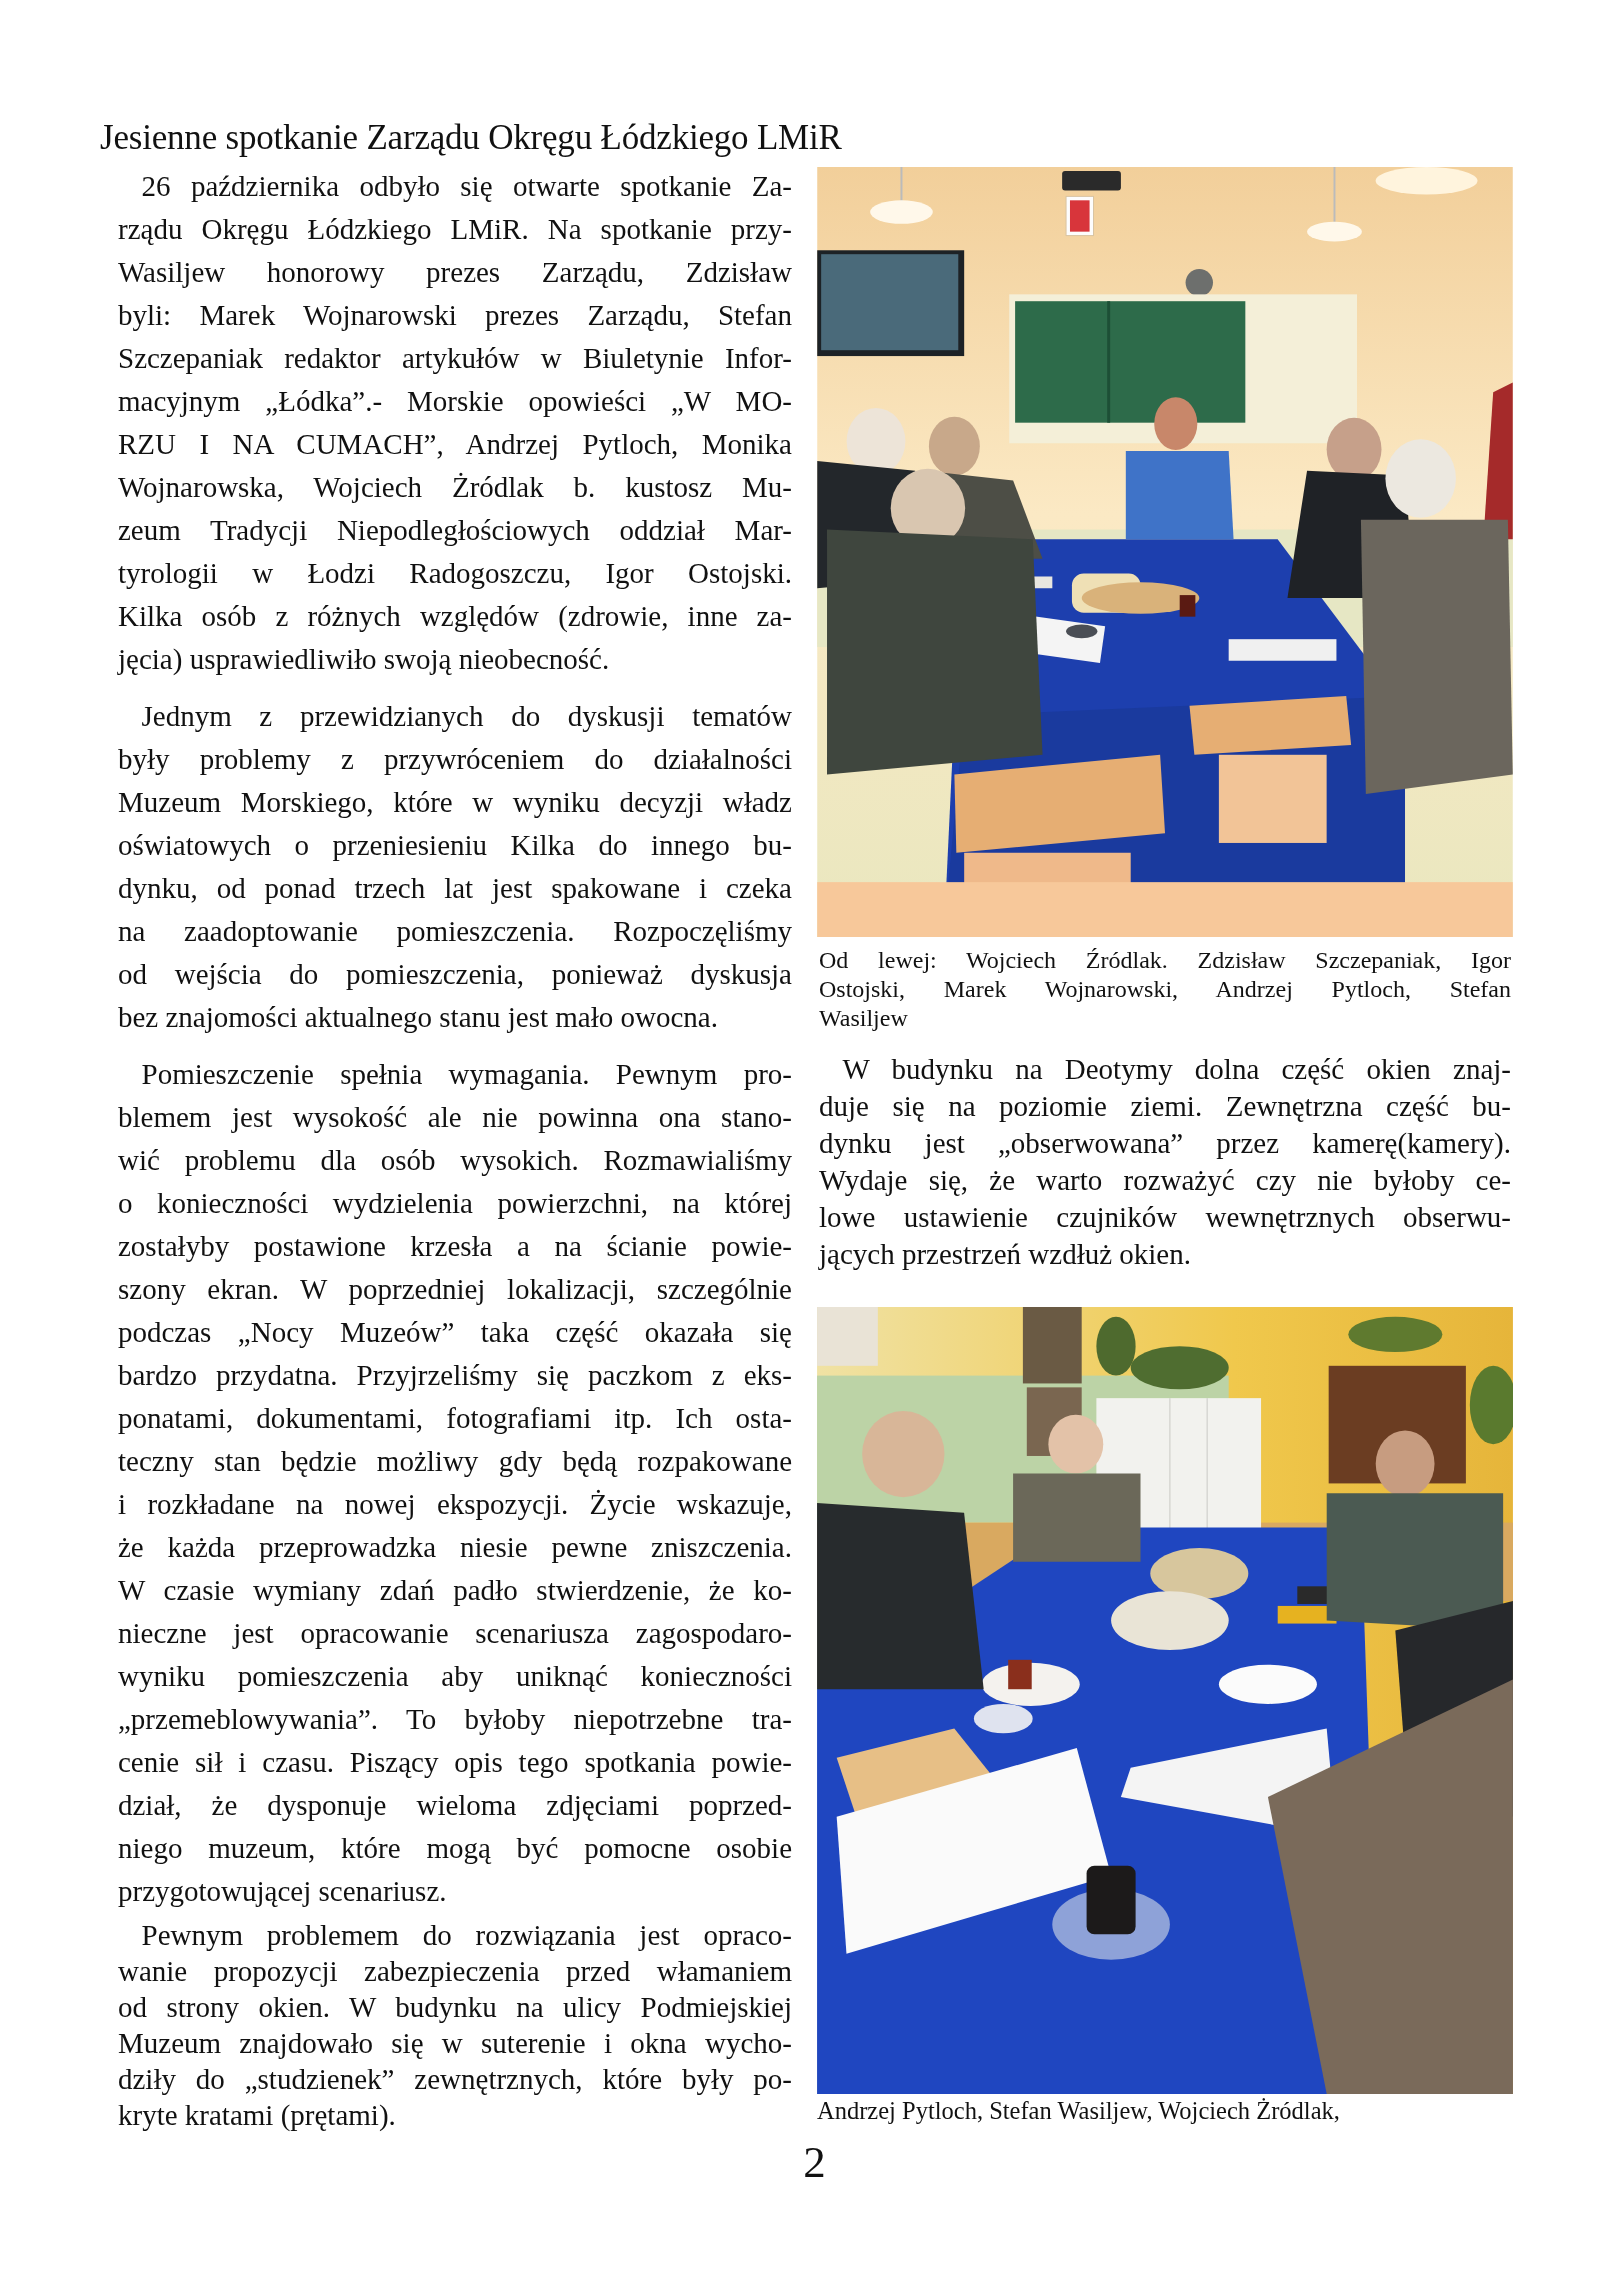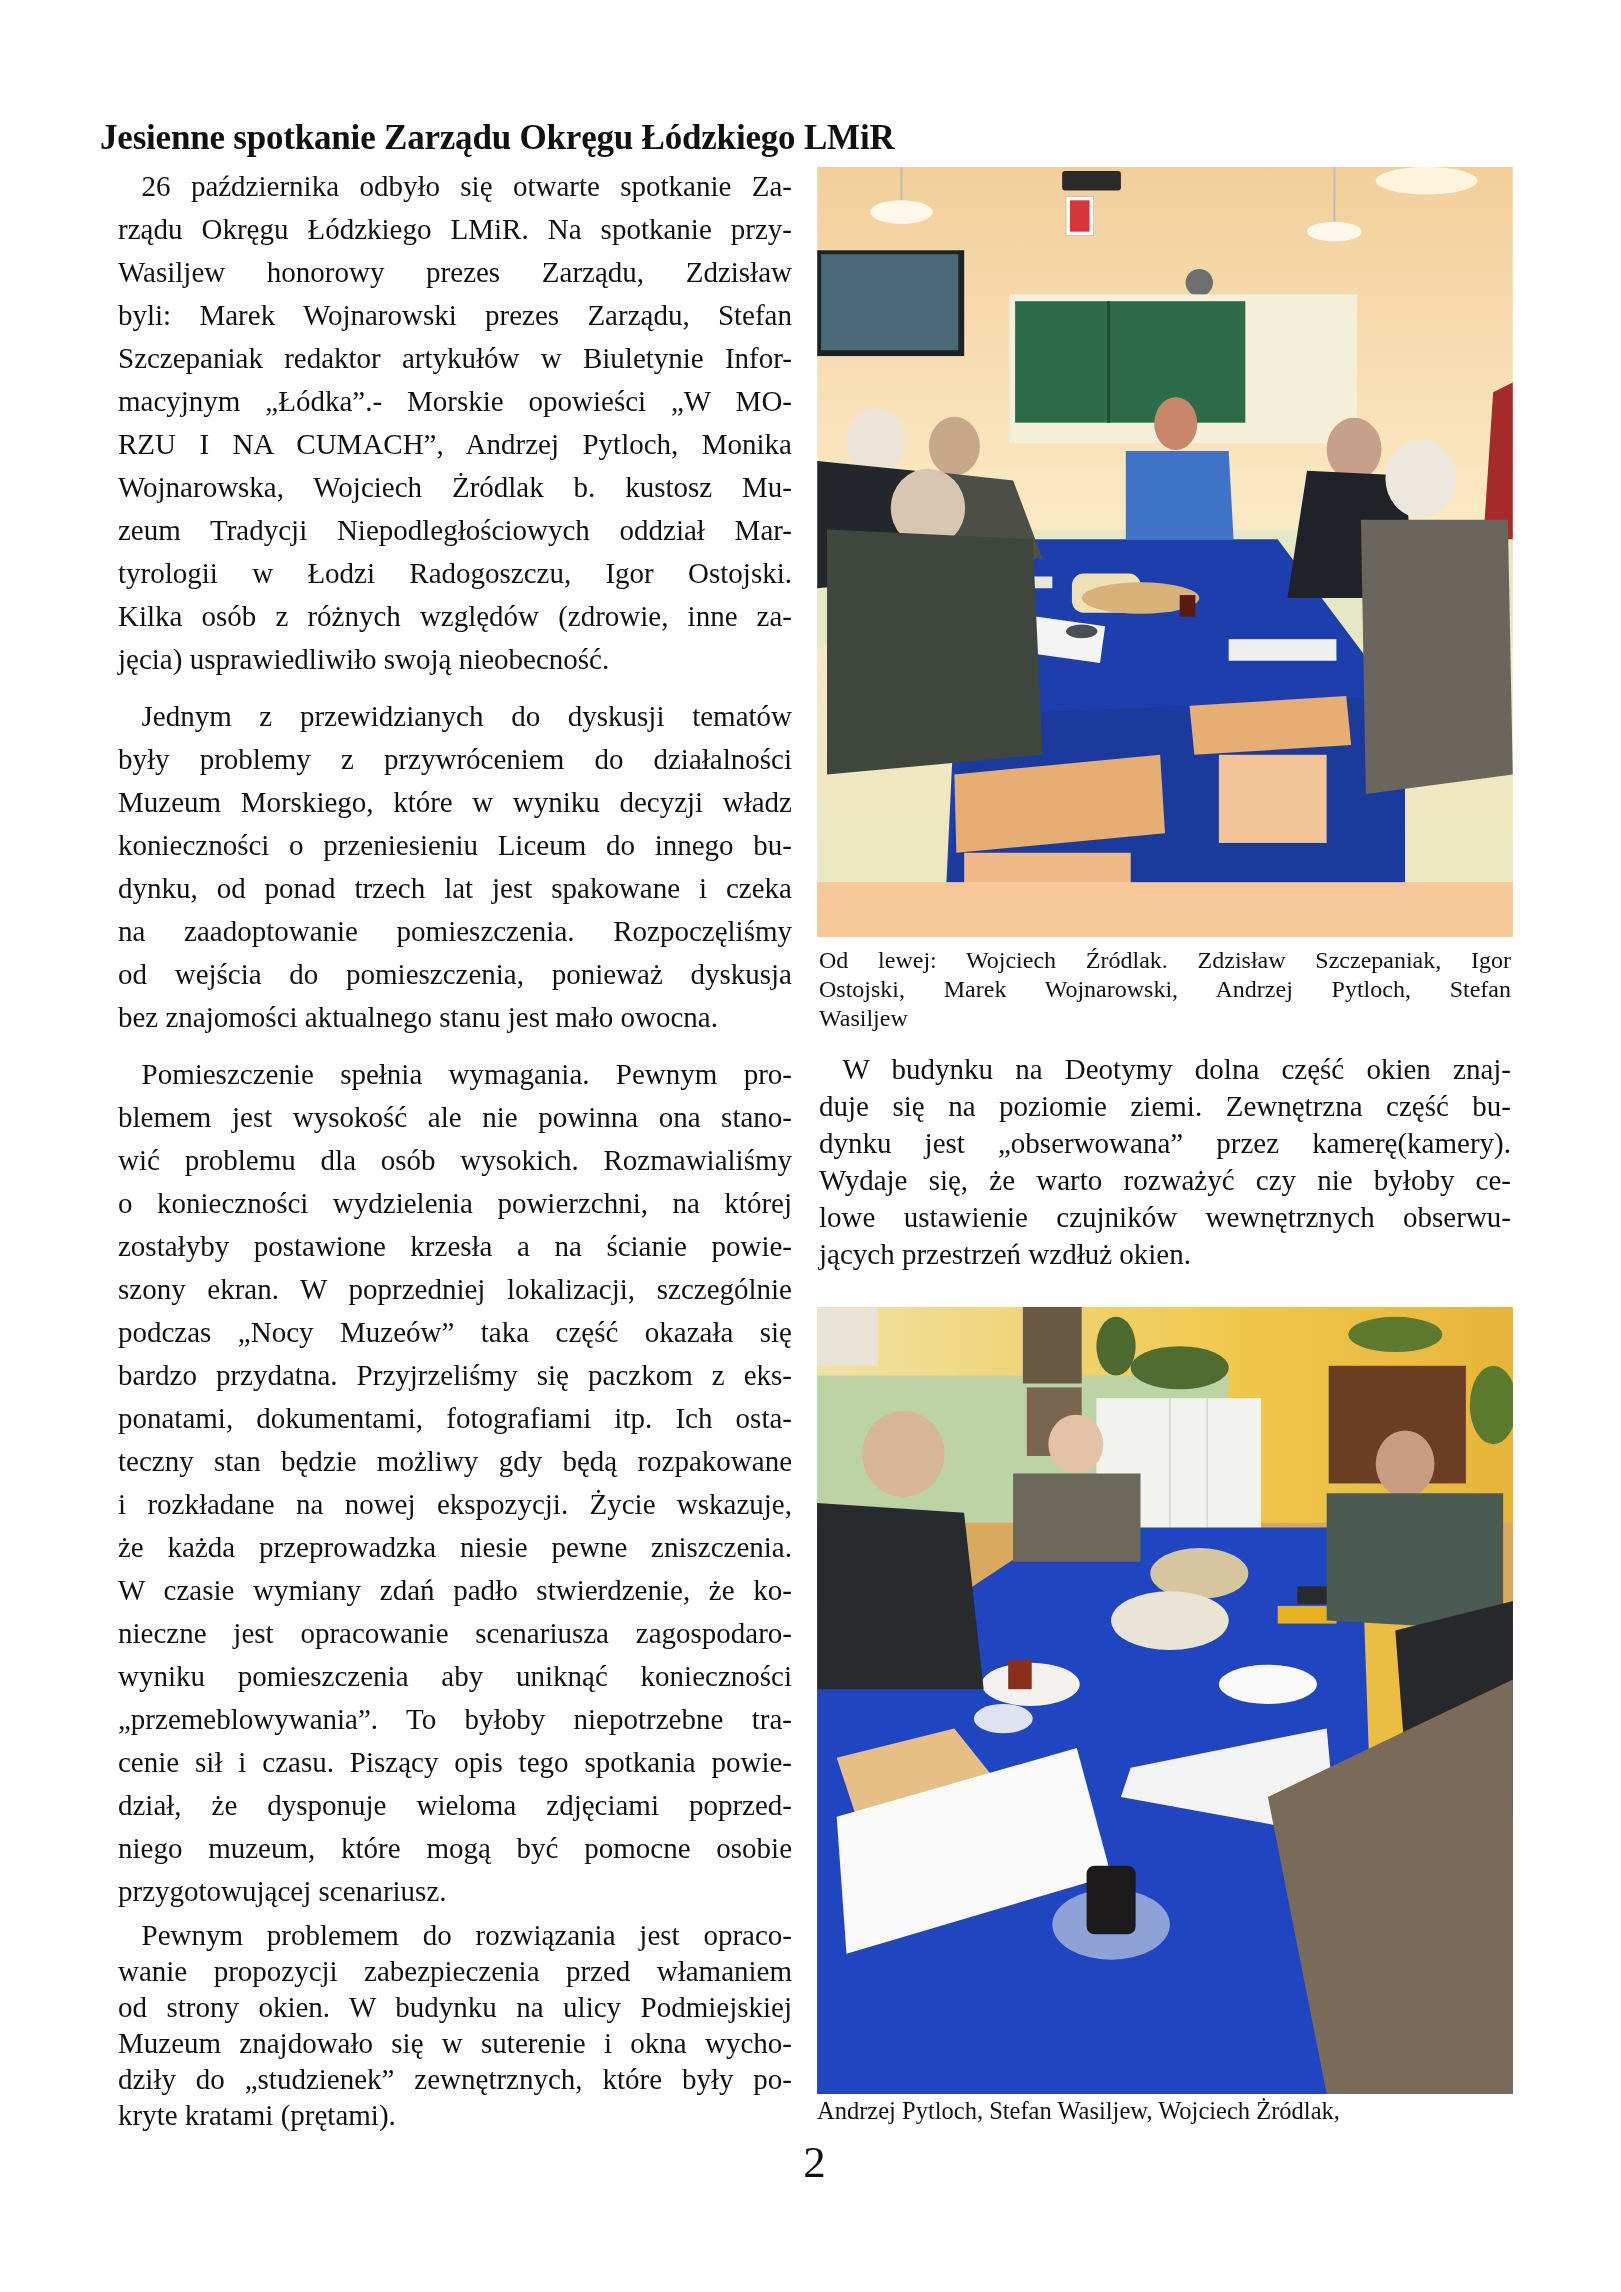--- a/index.html
+++ b/index.html
@@ -1,18 +1,18 @@
 <!DOCTYPE html>
 <html><head>
 <meta charset="utf-8">
 <style>
   html, body { margin:0; padding:0; background:#ffffff; }
   body { width:1621px; height:2293px; position:relative; overflow:hidden;
          font-family:"Liberation Serif", "DejaVu Serif", serif; color:#111; }
-  .title { position:absolute; left:100px; top:116px; font-size:35px; font-weight:bold;
+  .title { position:absolute; left:100px; top:116px; font-size:35px; font-weight:normal;
            letter-spacing:-0.2px; white-space:nowrap; line-height:43px; }
   .col-left { position:absolute; left:118px; top:165px; width:674px; }
   .para { margin:0 0 0 0; }
   .line { display:block; font-size:29px; line-height:43px; height:43px;
           text-align:justify; text-align-last:justify; white-space:nowrap; overflow:visible; }
   .line.last { text-align-last:left; }
   .line.indent { padding-left:23.5px; }
   .para + .para { margin-top:14px; }
   .para.p5 .line { line-height:36px; height:36px; }
   .photo { position:absolute; overflow:hidden; }
@@ -45,21 +45,21 @@
     <span class="line">Wojnarowska, Wojciech Żródlak b. kustosz Mu-</span>
     <span class="line">zeum Tradycji Niepodległościowych oddział Mar-</span>
     <span class="line">tyrologii w Łodzi Radogoszczu, Igor Ostojski.</span>
     <span class="line">Kilka osób z różnych względów (zdrowie, inne za-</span>
     <span class="line last">jęcia) usprawiedliwiło swoją nieobecność.</span>
   </div>
   <div class="para">
     <span class="line indent">Jednym z przewidzianych do dyskusji tematów</span>
     <span class="line">były problemy z przywróceniem do działalności</span>
     <span class="line">Muzeum Morskiego, które w wyniku decyzji władz</span>
-    <span class="line">konieczności o przeniesieniu Liceum do innego bu-</span>
+    <span class="line">oświatowych o przeniesieniu Kilka do innego bu-</span>
     <span class="line">dynku, od ponad trzech lat jest spakowane i czeka</span>
     <span class="line">na zaadoptowanie pomieszczenia. Rozpoczęliśmy</span>
     <span class="line">od wejścia do pomieszczenia, ponieważ dyskusja</span>
     <span class="line last">bez znajomości aktualnego stanu jest mało owocna.</span>
   </div>
   <div class="para">
     <span class="line indent">Pomieszczenie spełnia wymagania. Pewnym pro-</span>
     <span class="line">blemem jest wysokość ale nie powinna ona stano-</span>
     <span class="line">wić problemu dla osób wysokich. Rozmawialiśmy</span>
     <span class="line">o konieczności wydzielenia powierzchni, na której</span>

